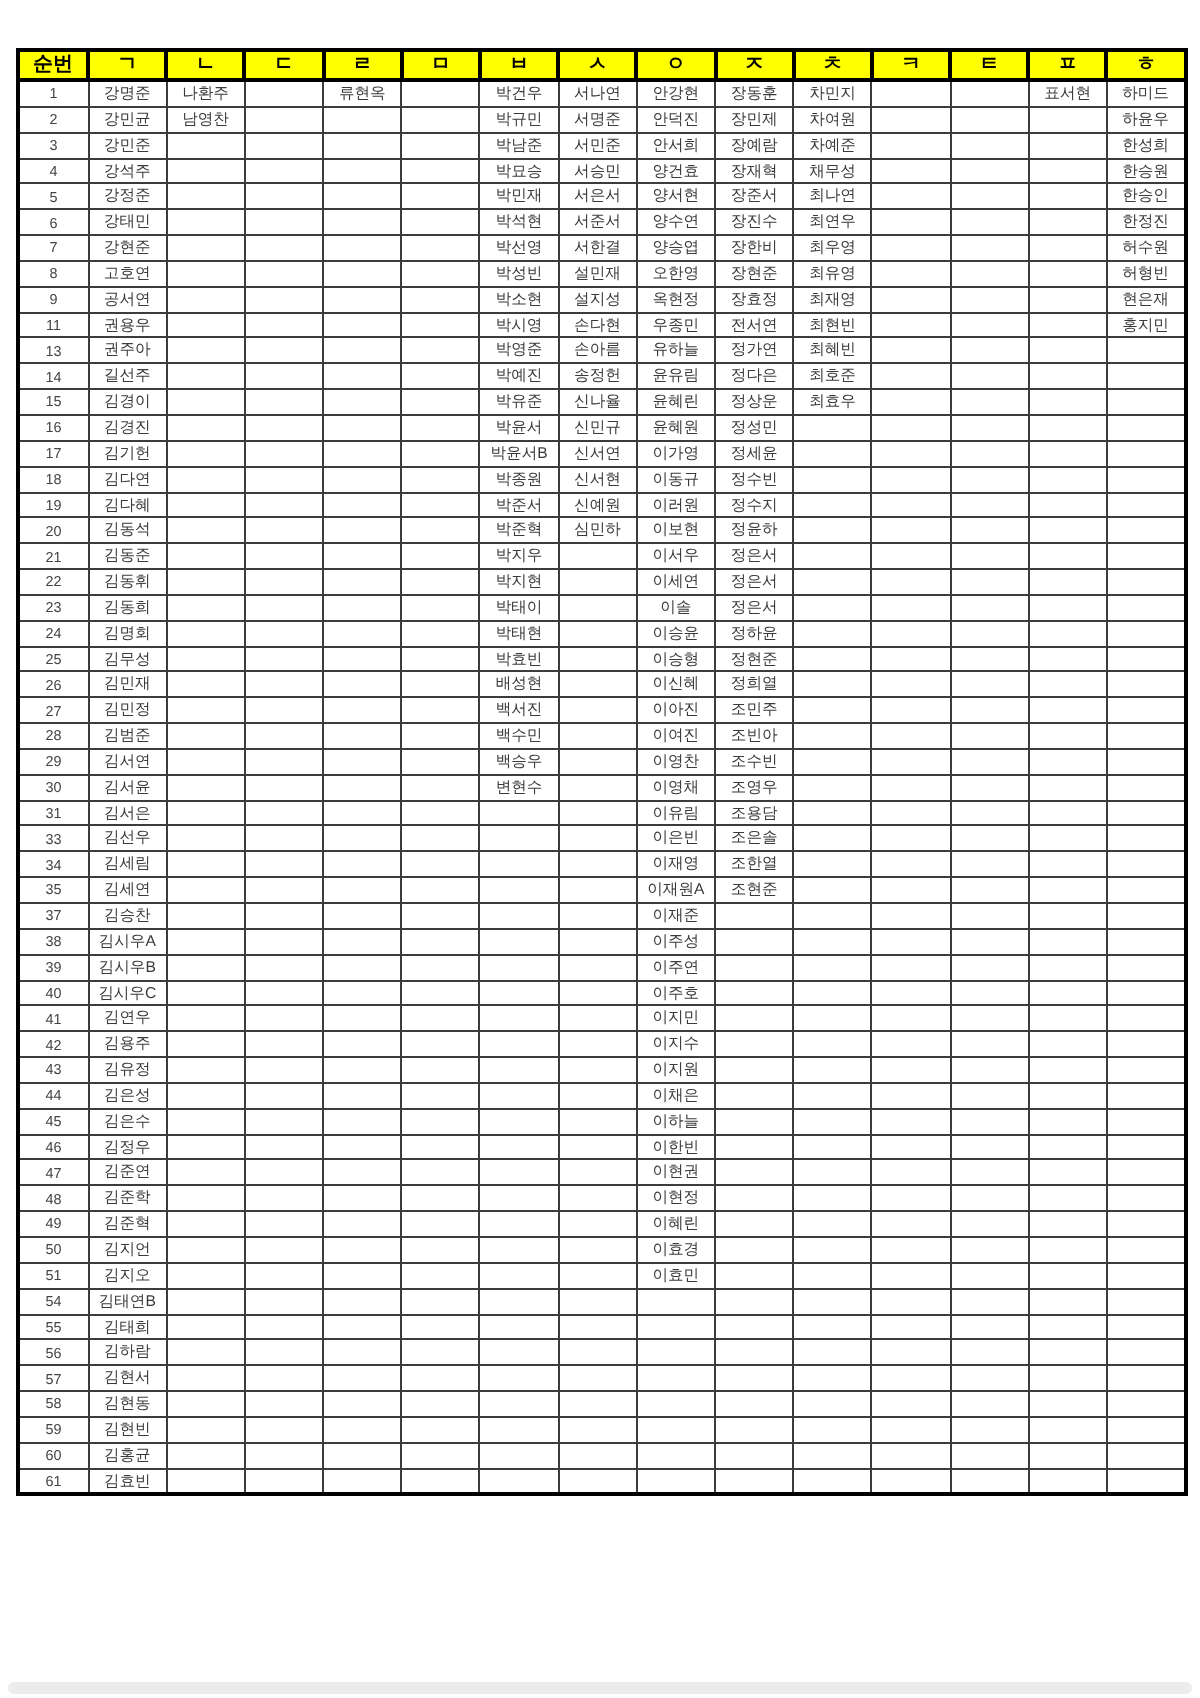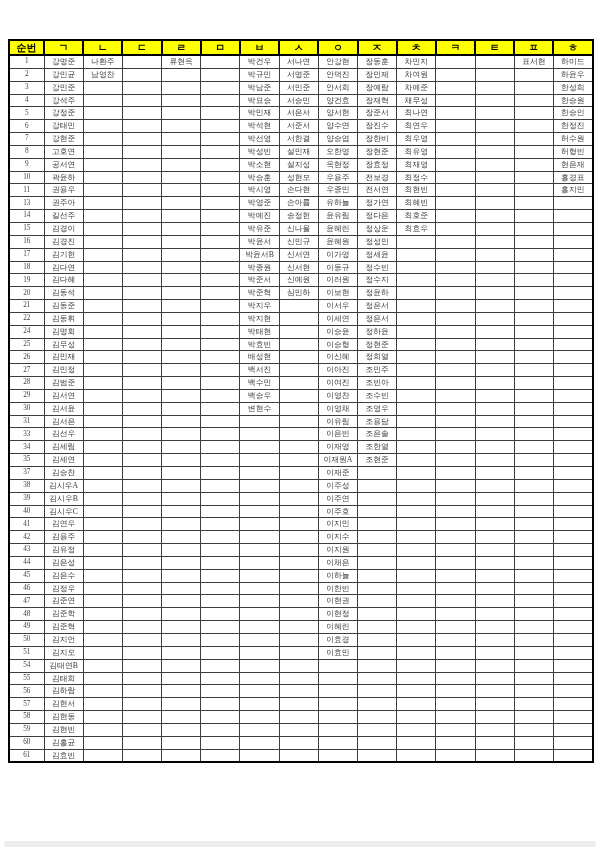--- a/index.html
+++ b/index.html
@@ -1,20 +1,20 @@
 <!DOCTYPE html>
 <html><head>
 <meta charset="utf-8">
 <style>
   html,body{margin:0;padding:0;}
   body{
     width:600px;height:849px;background:#ffffff;position:relative;overflow:hidden;
     font-family:"Liberation Sans","DejaVu Sans",sans-serif;
   }
-  .sheet{position:absolute;left:8px;top:39px;font-family:Liberation Serif, serif;}
+  .sheet{position:absolute;left:8px;top:24px;}
   table{border-collapse:collapse;table-layout:fixed;width:584px;border:2px solid #000;}
   col.idx{width:35px;}
   col.letter{width:39.2px;}
   th,td{padding:0;margin:0;text-align:center;vertical-align:middle;overflow:hidden;white-space:nowrap;}
   thead th{
     background:#ffff00;color:#000;font-weight:bold;font-size:10px;
     height:13px;line-height:13px;border:2px solid #000;
   }
   tbody td{
     font-size:7.8px;line-height:1;color:#3a3a3a;height:11.85px;
@@ -215,37 +215,20 @@
           <td>설지성</td>
           <td>옥현정</td>
           <td>장효정</td>
           <td>최재영</td>
           <td></td>
           <td></td>
           <td></td>
           <td>현은재</td>
         </tr>
         <tr>
-          <td>10</td>
-          <td>곽윤하</td>
-          <td></td>
-          <td></td>
-          <td></td>
-          <td></td>
-          <td>박승훈</td>
-          <td>성현모</td>
-          <td>우용주</td>
-          <td>전보경</td>
-          <td>최정수</td>
-          <td></td>
-          <td></td>
-          <td></td>
-          <td>홍경표</td>
-        </tr>
-        <tr>
           <td>11</td>
           <td>권용우</td>
           <td></td>
           <td></td>
           <td></td>
           <td></td>
           <td>박시영</td>
           <td>손다현</td>
           <td>우종민</td>
           <td>전서연</td>
@@ -411,20 +394,37 @@
         <tr>
           <td>22</td>
           <td>김동휘</td>
           <td></td>
           <td></td>
           <td></td>
           <td></td>
           <td>박지현</td>
           <td></td>
           <td>이세연</td>
+          <td>정은서</td>
+          <td></td>
+          <td></td>
+          <td></td>
+          <td></td>
+          <td></td>
+        </tr>
+        <tr>
+          <td>23</td>
+          <td>김동희</td>
+          <td></td>
+          <td></td>
+          <td></td>
+          <td></td>
+          <td>박태이</td>
+          <td></td>
+          <td>이솔</td>
           <td>정은서</td>
           <td></td>
           <td></td>
           <td></td>
           <td></td>
           <td></td>
         </tr>
         <tr>
           <td>24</td>
           <td>김명회</td>

